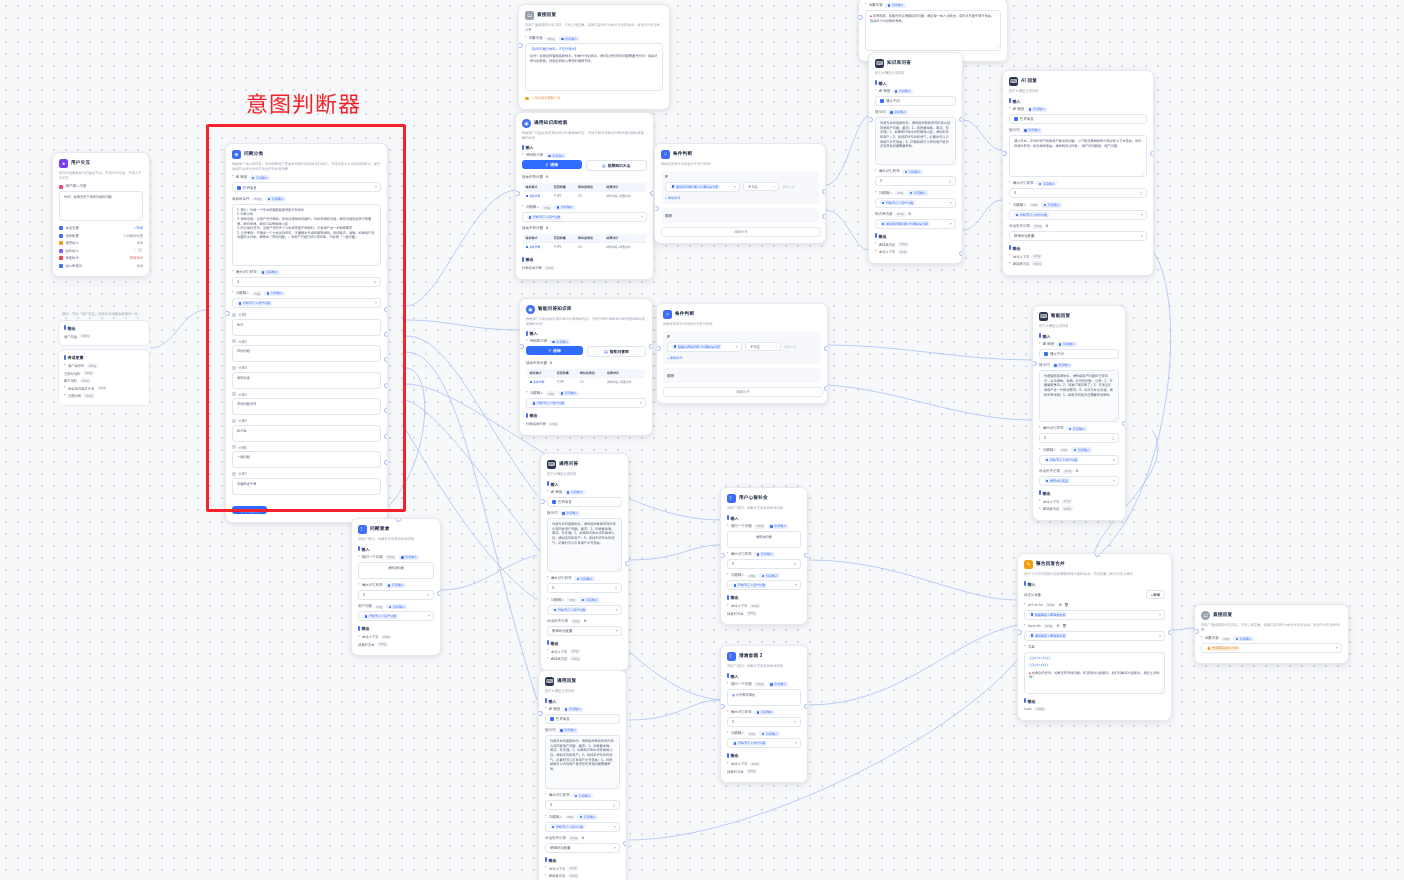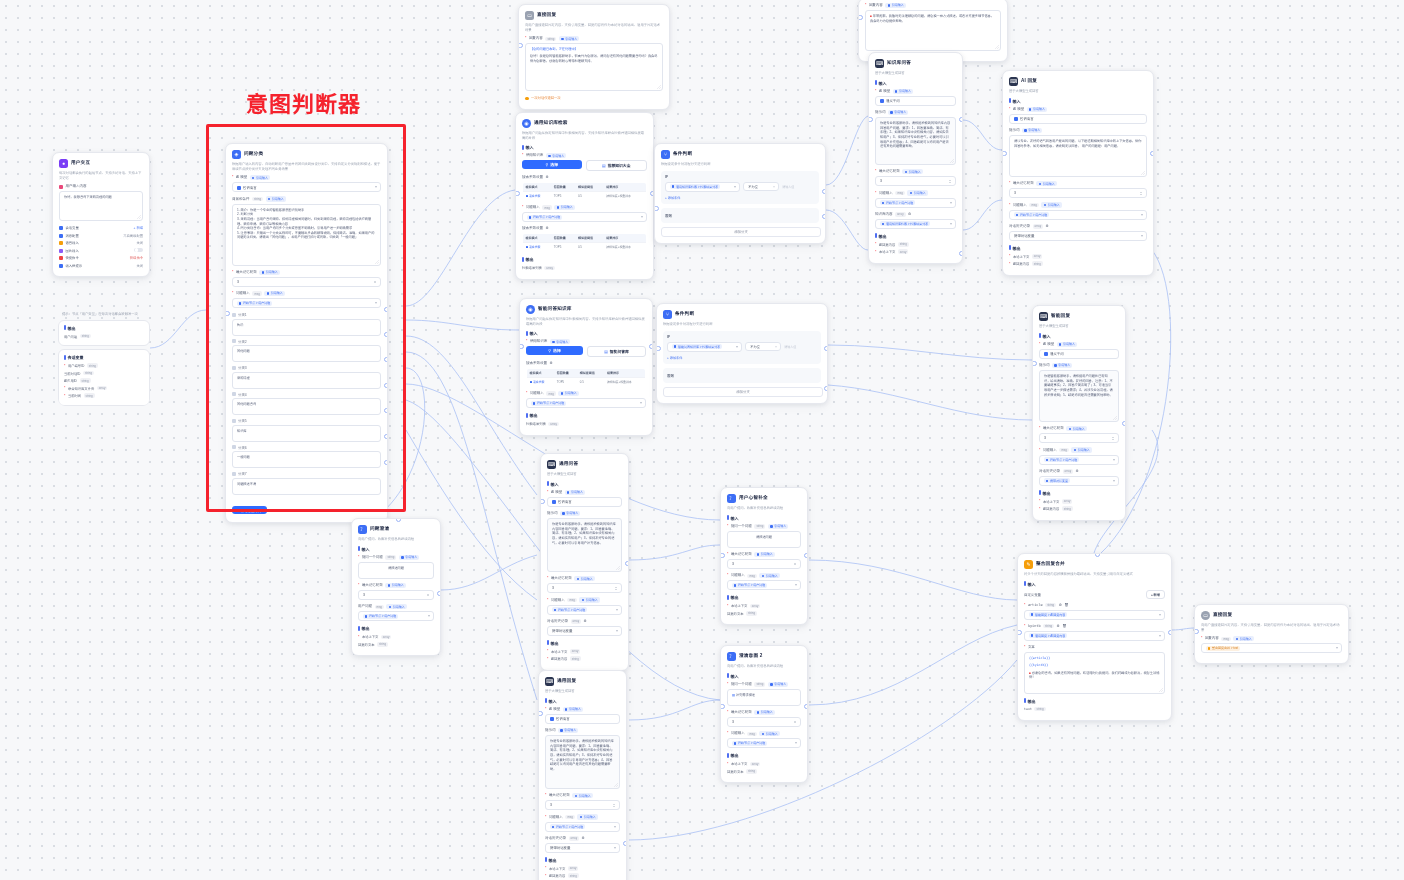--- a/index.html
+++ b/index.html
@@ -112,21 +112,21 @@
   .port.l{left:-1.9px;}
   .port.r{right:-1.9px;}
 
   
   #highlight{
     position:absolute;left:206px;top:124px;width:200px;height:388px;
     border:3px solid #f5222d;border-radius:2px;z-index:6;pointer-events:none;box-sizing:border-box;
   }
   #hl-title{
     position:absolute;left:246px;top:86px;z-index:7;
-    color:#f5222d;font-size:22px;font-weight:bold;letter-spacing:1px;
+    color:#f5222d;font-size:22px;font-weight:normal;letter-spacing:1px;
     font-family:"DejaVu Sans","Liberation Sans",sans-serif;white-space:nowrap;
   }
   .mono{font-family:"DejaVu Sans Mono",monospace;}
   .bluelink{color:#3d6ef5;}
   .redline{color:#e44;}
 </style>
 </head>
 <body>
 
 <div id="canvas">

